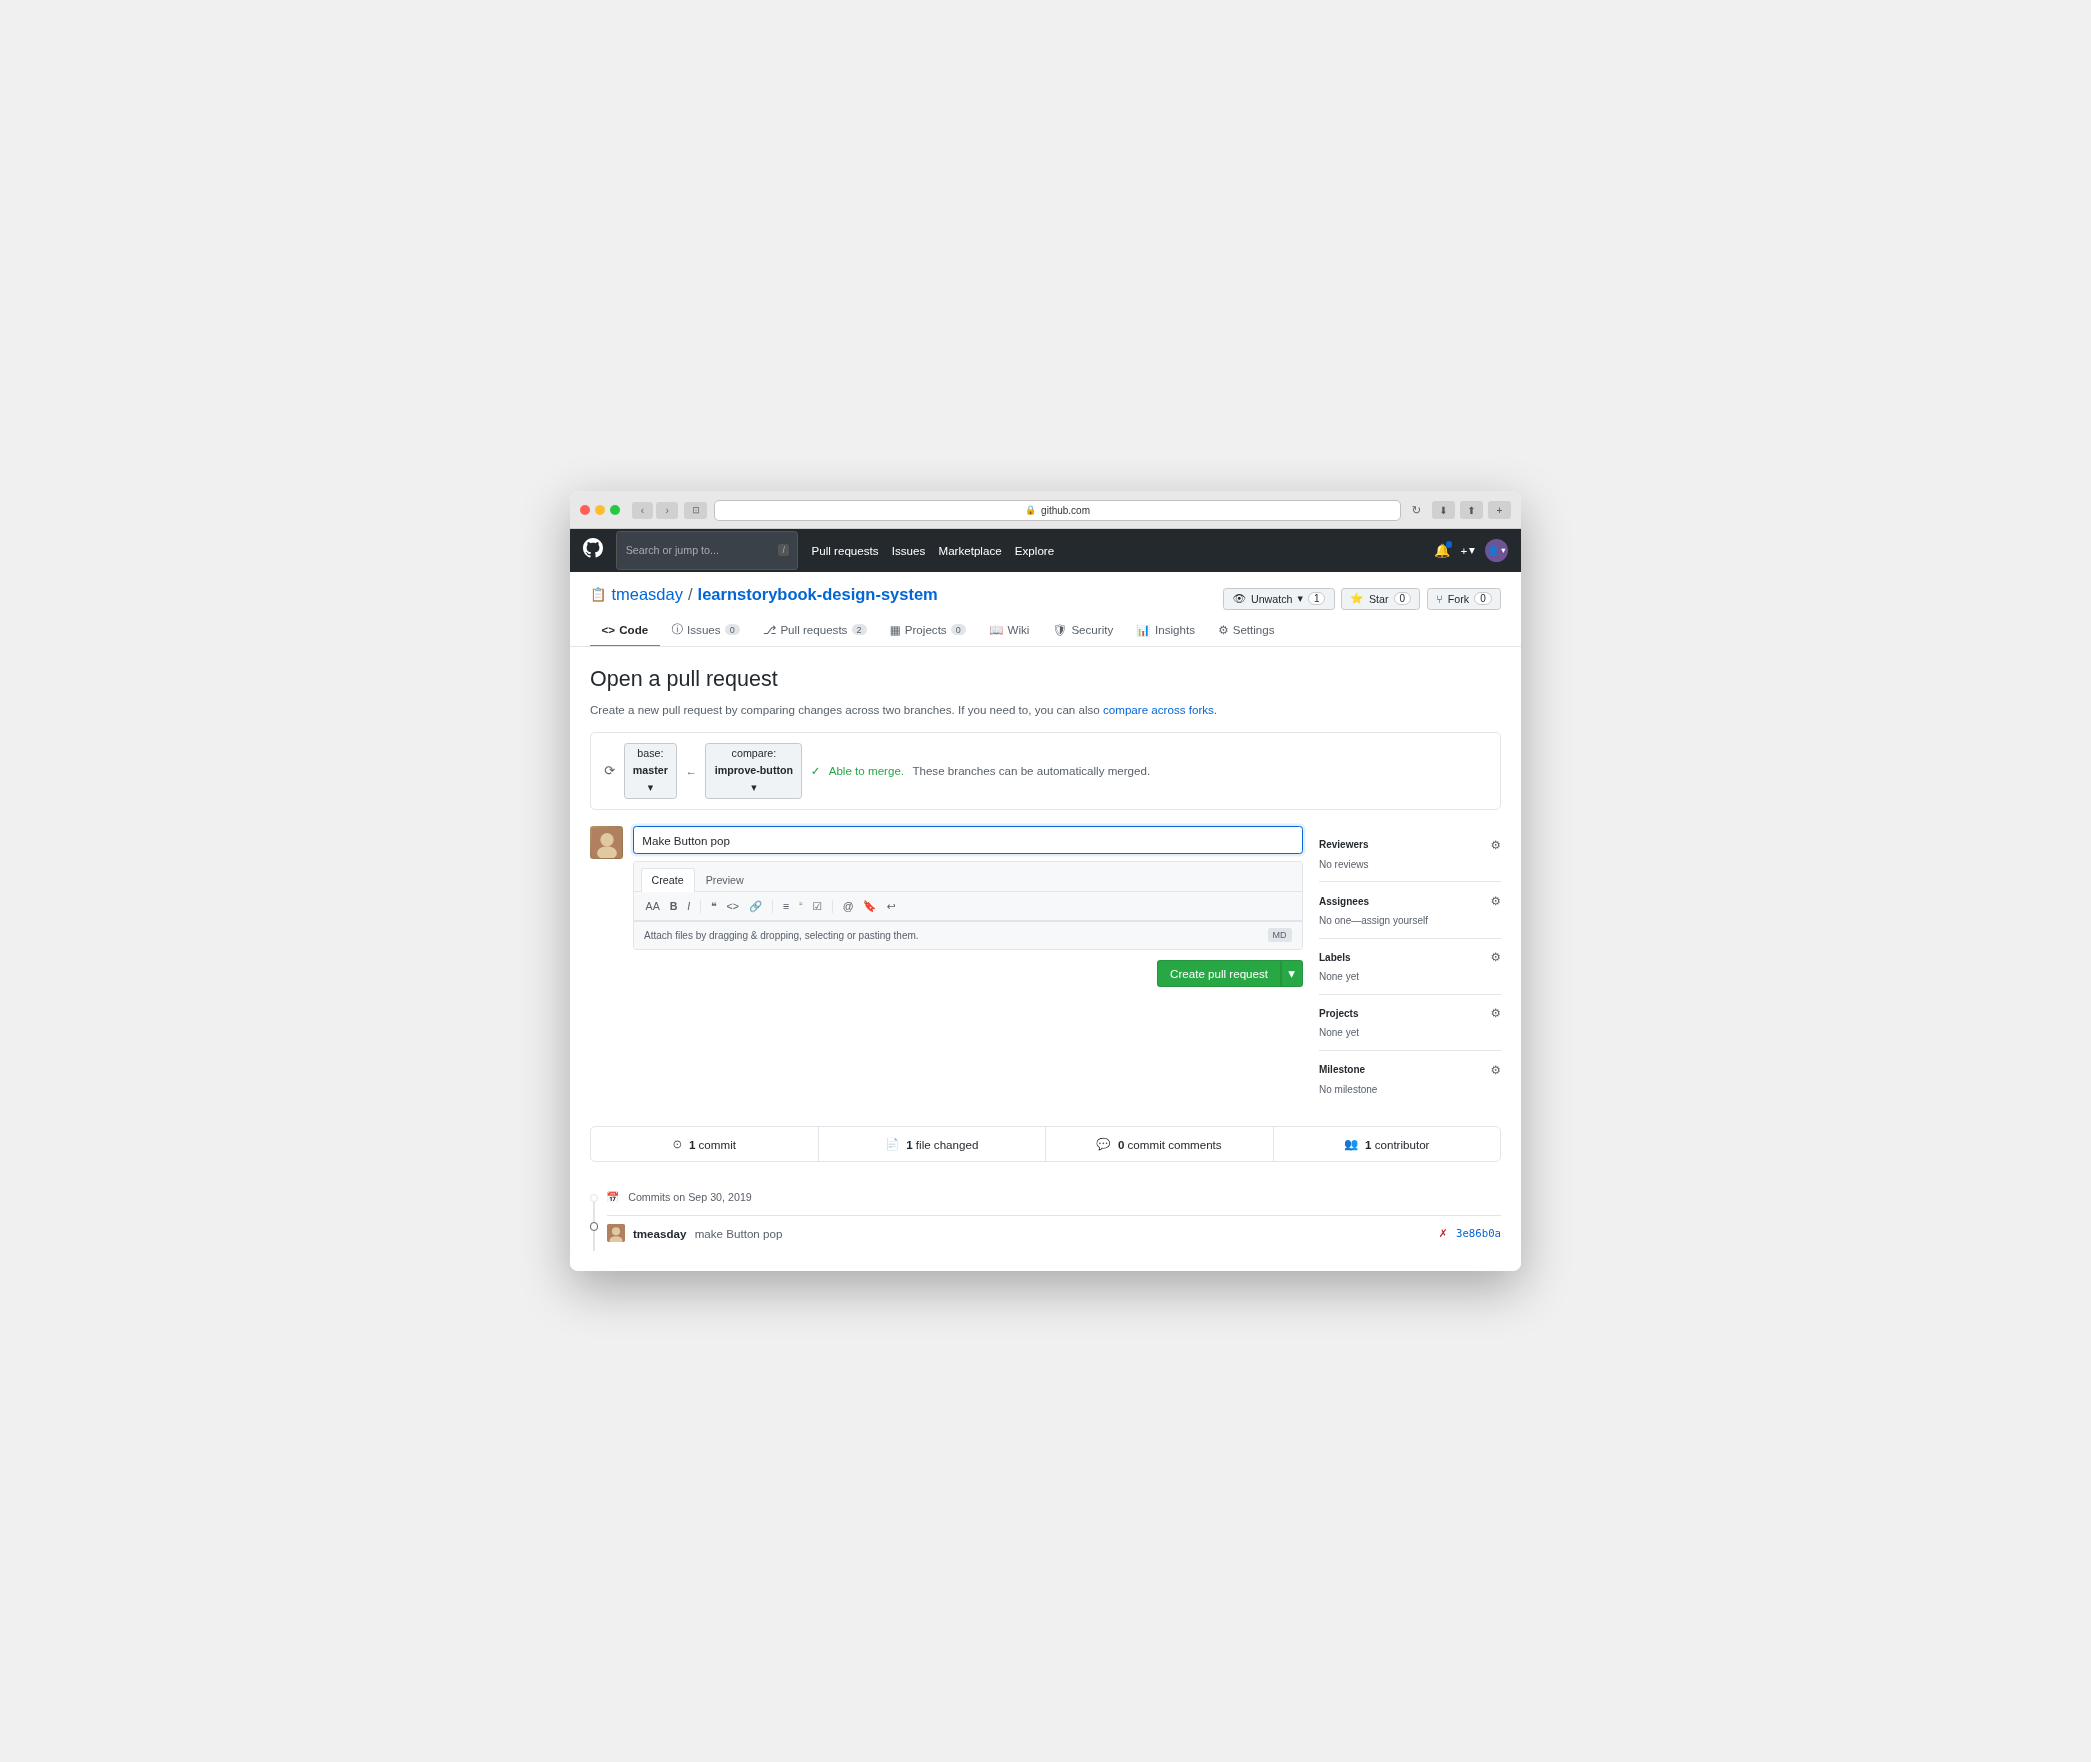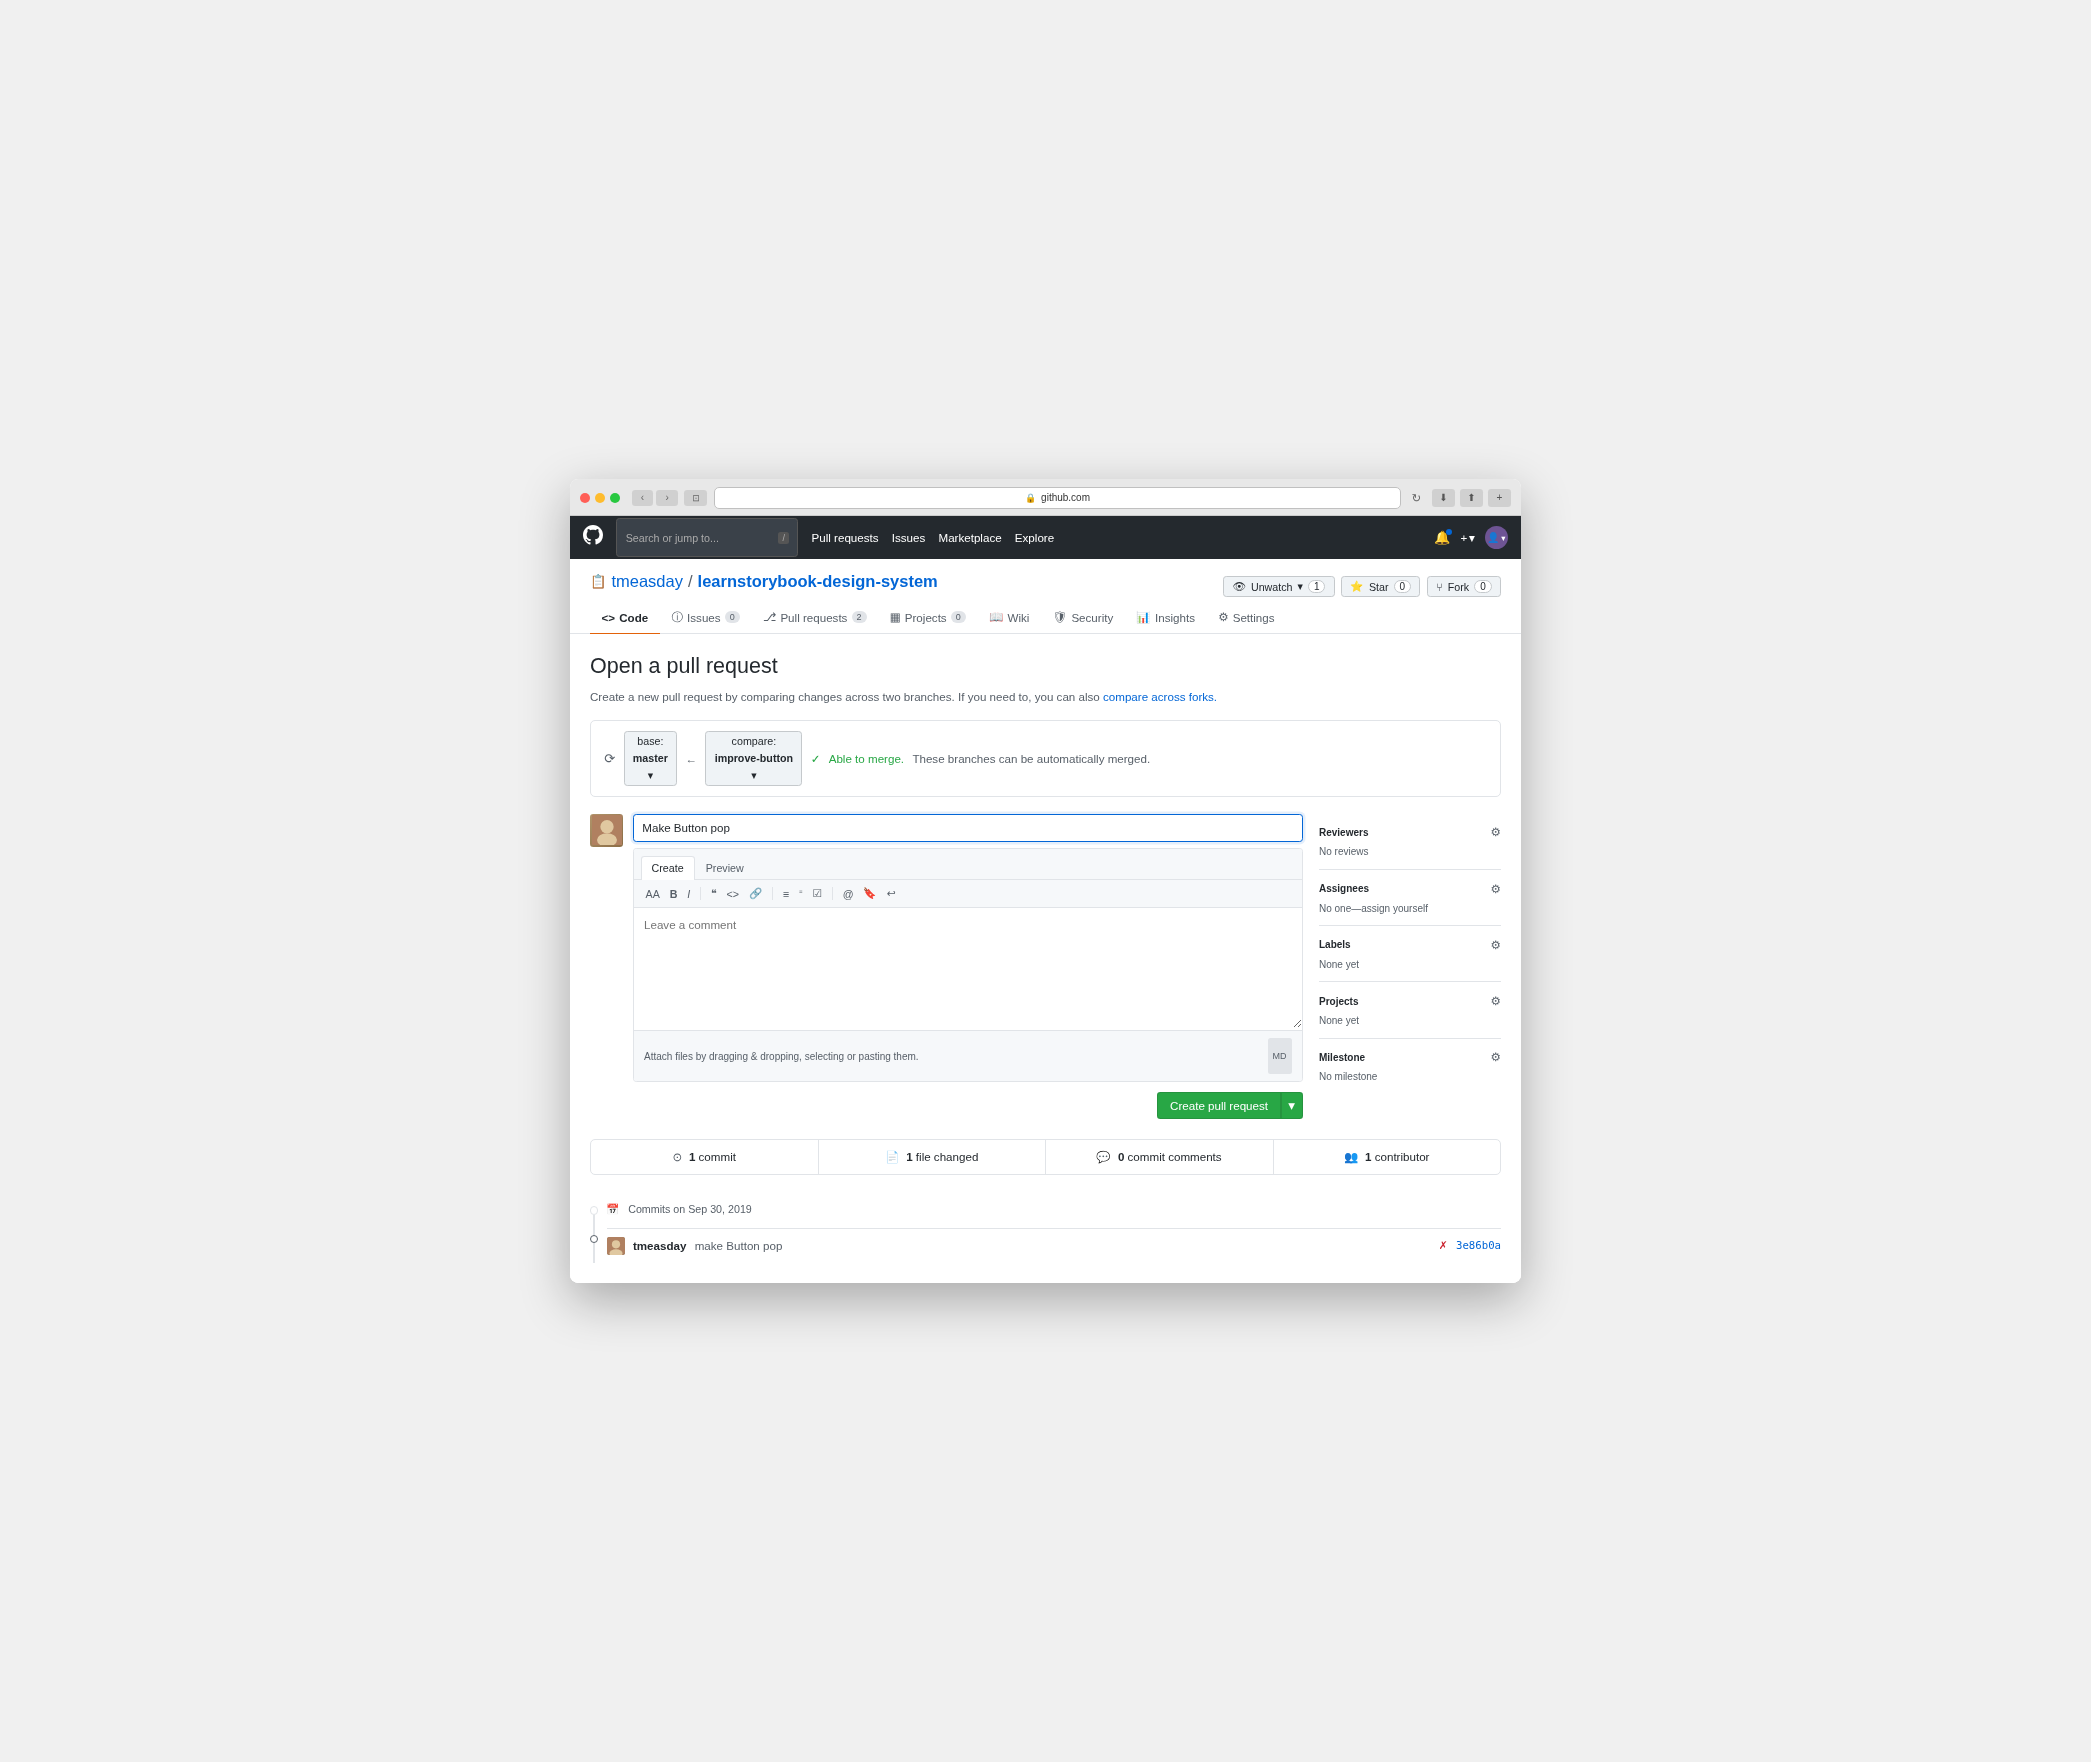--- a/index.html
+++ b/index.html
@@ -445,21 +445,21 @@
       justify-content: space-between;
     }
     .attach-text {
       font-size: 10px;
       color: #586069;
     }
     .markdown-badge {
       background: #e1e4e8;
       color: #586069;
       border-radius: 2.5px;
-      padding: 13px 5px;
+      padding: 2px 5px;
       font-size: 9px;
     }
     
     .submit-row {
       display: flex;
       justify-content: flex-end;
       margin-top: 10px;
       gap: 0;
     }
     .btn-create-pr {
@@ -770,21 +770,20 @@
                   <button class="toolbar-btn">🔗</button>
                   <div class="toolbar-divider"></div>
                   <button class="toolbar-btn">≡</button>
                   <button class="toolbar-btn">⁼</button>
                   <button class="toolbar-btn">☑</button>
                   <div class="toolbar-divider"></div>
                   <button class="toolbar-btn">@</button>
                   <button class="toolbar-btn">🔖</button>
                   <button class="toolbar-btn">↩</button>
                 </div>
-                <textarea class="comment-textarea" placeholder="Leave a comment" style=""></textarea>
                 <div class="comment-footer">
                   <span class="attach-text">Attach files by dragging &amp; dropping, selecting or pasting them.</span>
                   <span class="markdown-badge">MD</span>
                 </div>
               </div>
 
               
               <div class="submit-row">
                 <button class="btn-create-pr">Create pull request</button>
                 <button class="btn-create-pr-dropdown">▾</button>

